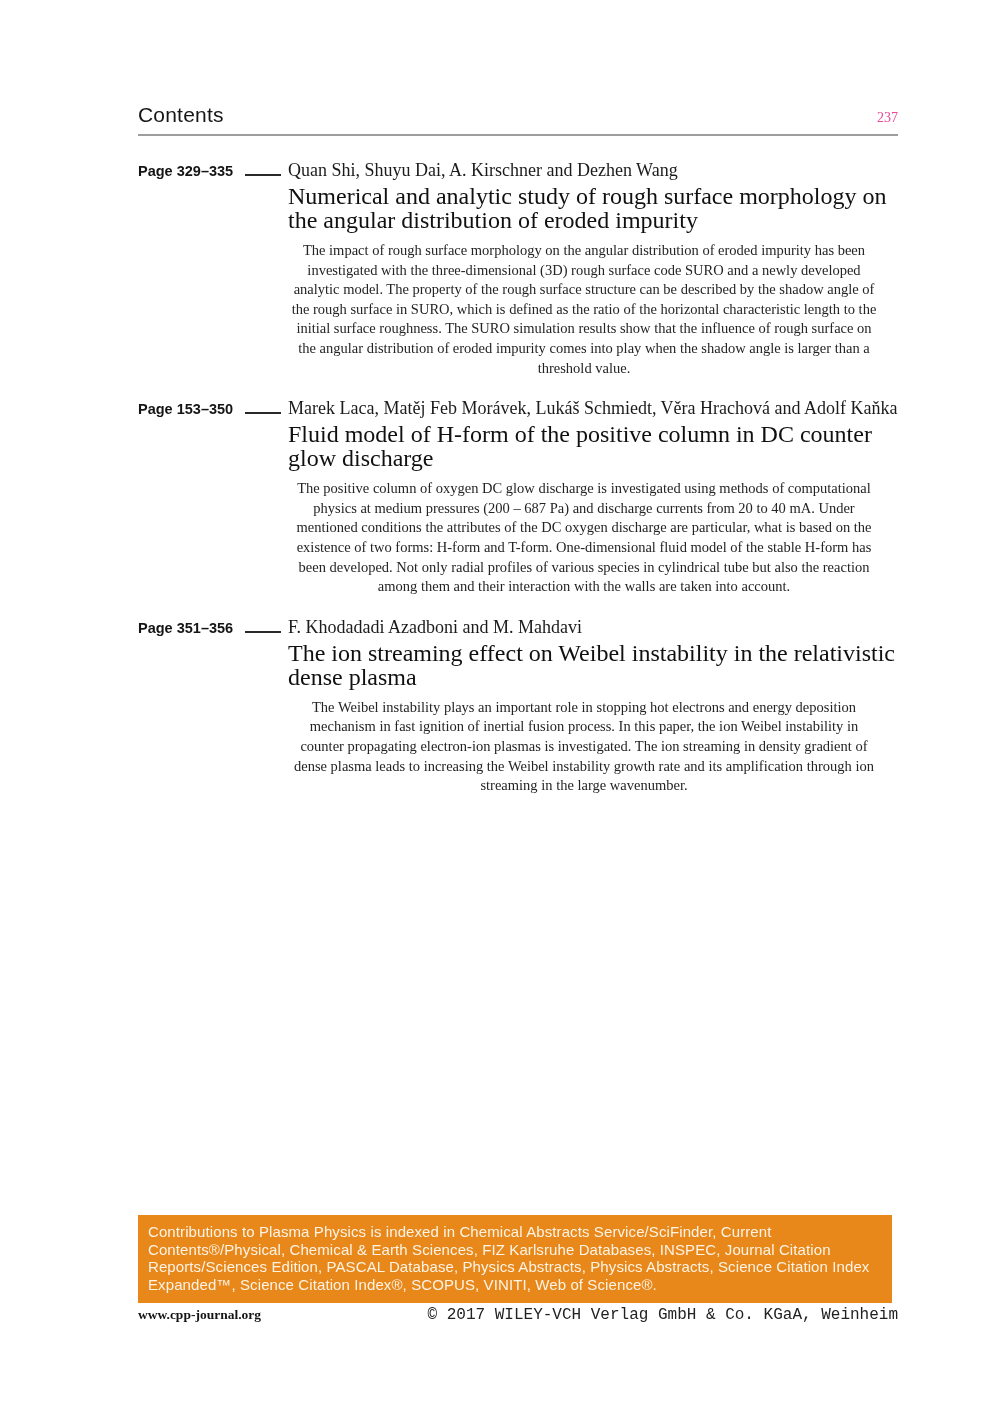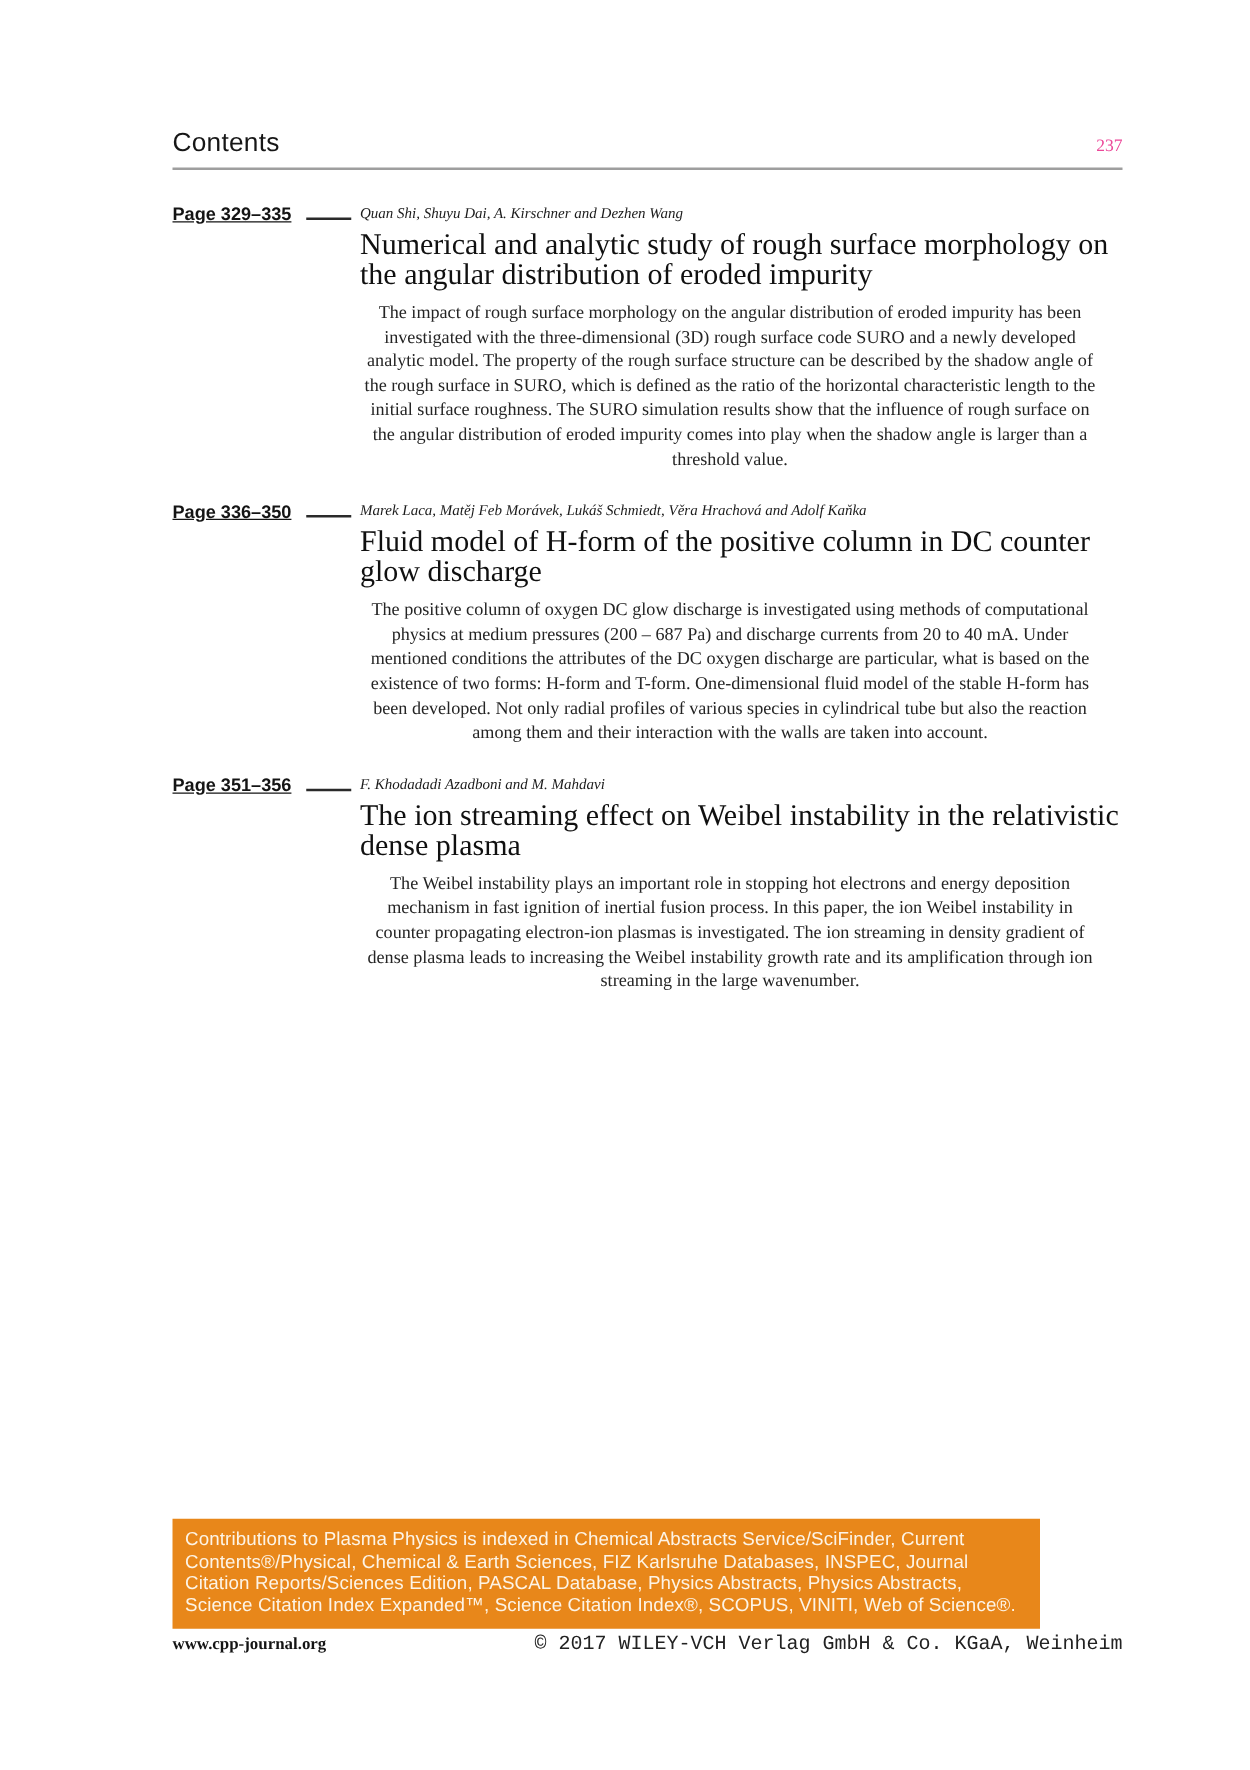--- a/index.html
+++ b/index.html
@@ -47,33 +47,31 @@
   .entry-label {
     display: flex;
     justify-content: space-between;
     align-items: baseline;
     font-family: "Liberation Sans", sans-serif;
     font-weight: bold;
     font-size: 14.5px;
     white-space: nowrap;
     padding-top: 2px;
     color: #141414;
-    text-decoration: underline;
   }
   .entry-rule {
     width: 36px;
     height: 11px;
     border-bottom: 2px solid #2a2a2a;
     margin-right: 7px;
   }
   .entry-authors {
-    font-size: 12px;
+    font-size: 18px;
     line-height: 18px;
     color: #1b1b1b;
-    font-style: italic;
   }
   .entry-title {
     font-size: 24px;
     line-height: 24px;
     max-width: 626px;
     margin-top: 5px;
     color: #101010;
   }
   .entry-abstract {
     font-size: 14.5px;
@@ -82,21 +80,21 @@
     margin-top: 9px;
     color: #242424;
     text-align: center;
   }
 
   
   .banner {
     position: absolute;
     left: 138px;
     top: 1215px;
-    width: 694px;
+    width: 754px;
     box-sizing: border-box;
     padding: 8px 10px 10px 10px;
     font-family: "Liberation Sans", sans-serif;
     font-size: 15px;
     line-height: 17.6px;
     letter-spacing: 0.1px;
   }
 
   
   .footer {
@@ -138,21 +136,21 @@
       </div>
       <div class="entry-body">
         <div class="entry-authors">Quan Shi, Shuyu Dai, A. Kirschner and Dezhen Wang</div>
         <div class="entry-title">Numerical and analytic study of rough surface morphology on the angular distribution of eroded impurity</div>
         <div class="entry-abstract">The impact of rough surface morphology on the angular distribution of eroded impurity has been investigated with the three-dimensional (3D) rough surface code SURO and a newly developed analytic model. The property of the rough surface structure can be described by the shadow angle of the rough surface in SURO, which is defined as the ratio of the horizontal characteristic length to the initial surface roughness. The SURO simulation results show that the influence of rough surface on the angular distribution of eroded impurity comes into play when the shadow angle is larger than a threshold value.</div>
       </div>
     </div>
 
     <div class="entry">
       <div class="entry-label">
-        <span>Page 336–350</span>
+        <span>Page 153–350</span>
         <span class="entry-rule"></span>
       </div>
       <div class="entry-body">
         <div class="entry-authors">Marek Laca, Matěj Feb Morávek, Lukáš Schmiedt, Věra Hrachová and Adolf Kaňka</div>
         <div class="entry-title">Fluid model of H-form of the positive column in DC counter glow discharge</div>
         <div class="entry-abstract">The positive column of oxygen DC glow discharge is investigated using methods of computational physics at medium pressures (200 – 687 Pa) and discharge currents from 20 to 40 mA. Under mentioned conditions the attributes of the DC oxygen discharge are particular, what is based on the existence of two forms: H-form and T-form. One-dimensional fluid model of the stable H-form has been developed. Not only radial profiles of various species in cylindrical tube but also the reaction among them and their interaction with the walls are taken into account.</div>
       </div>
     </div>
 
     <div class="entry">

